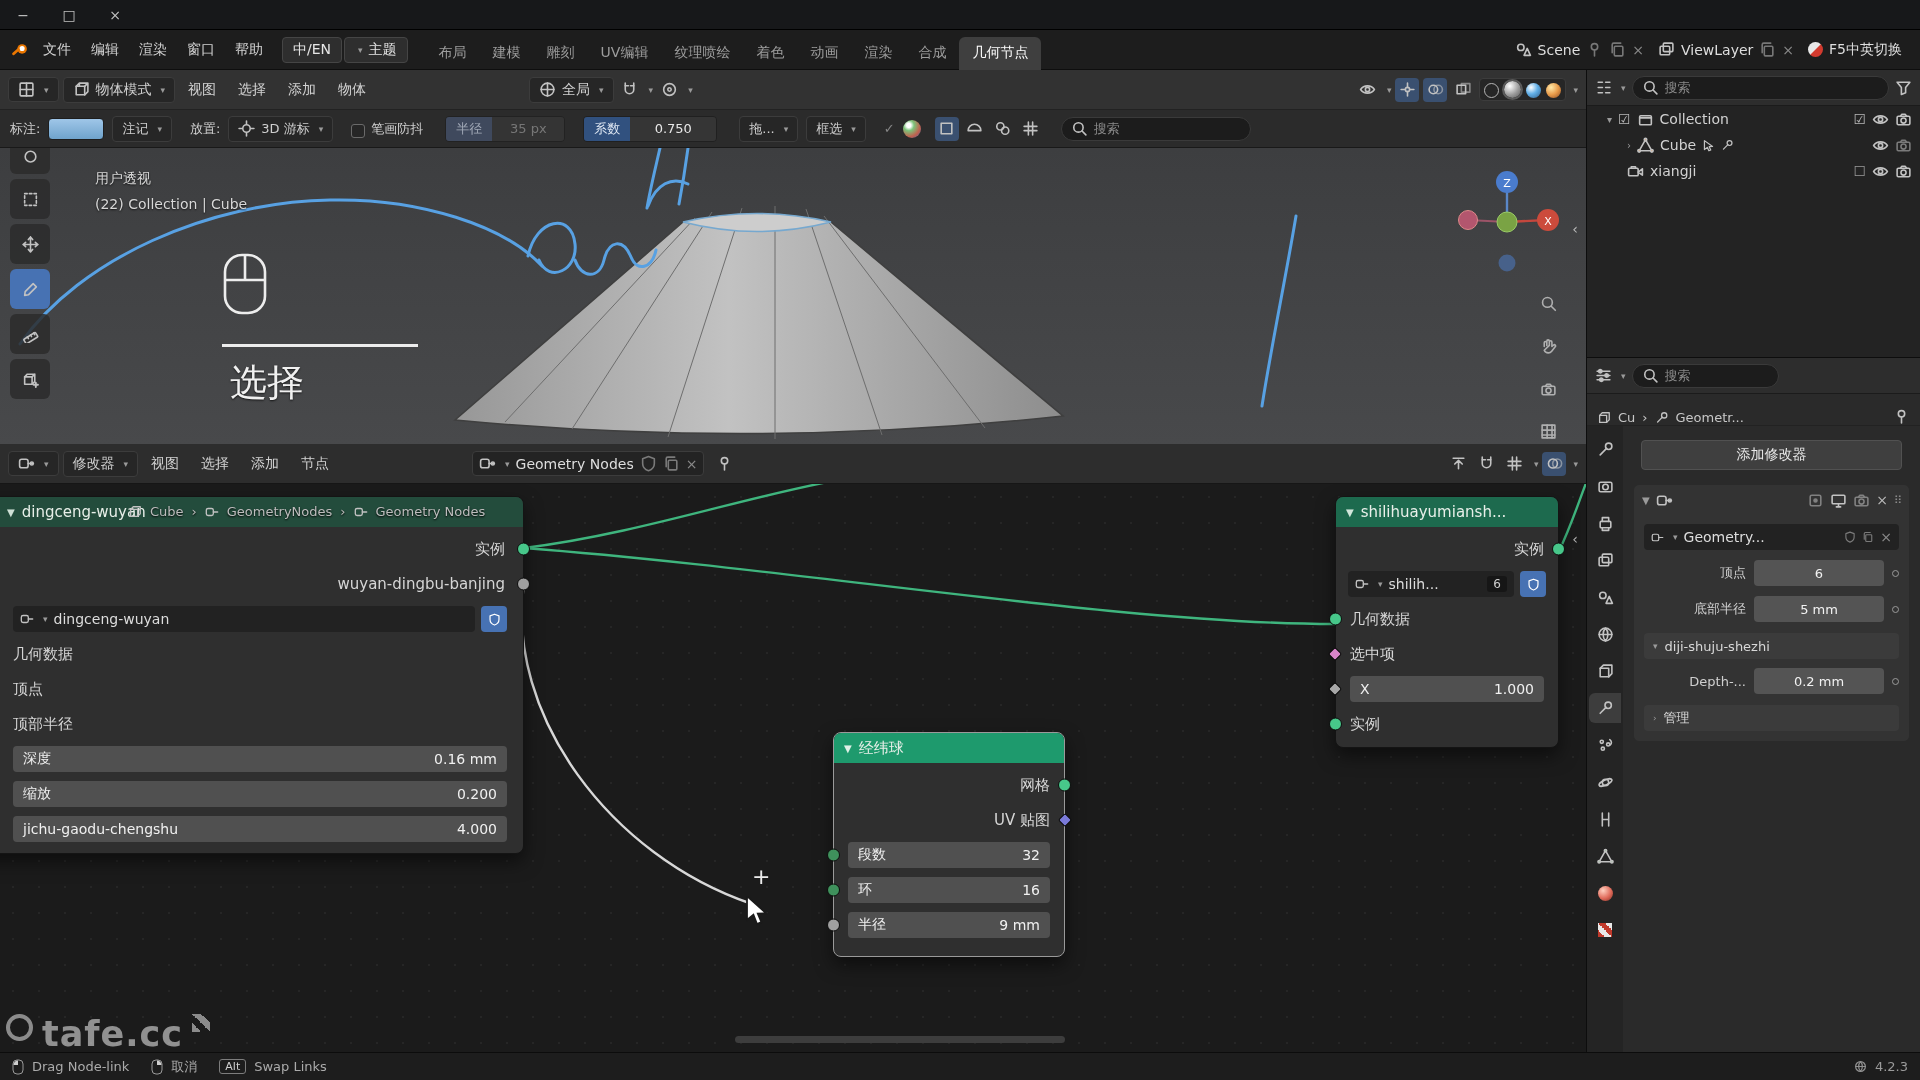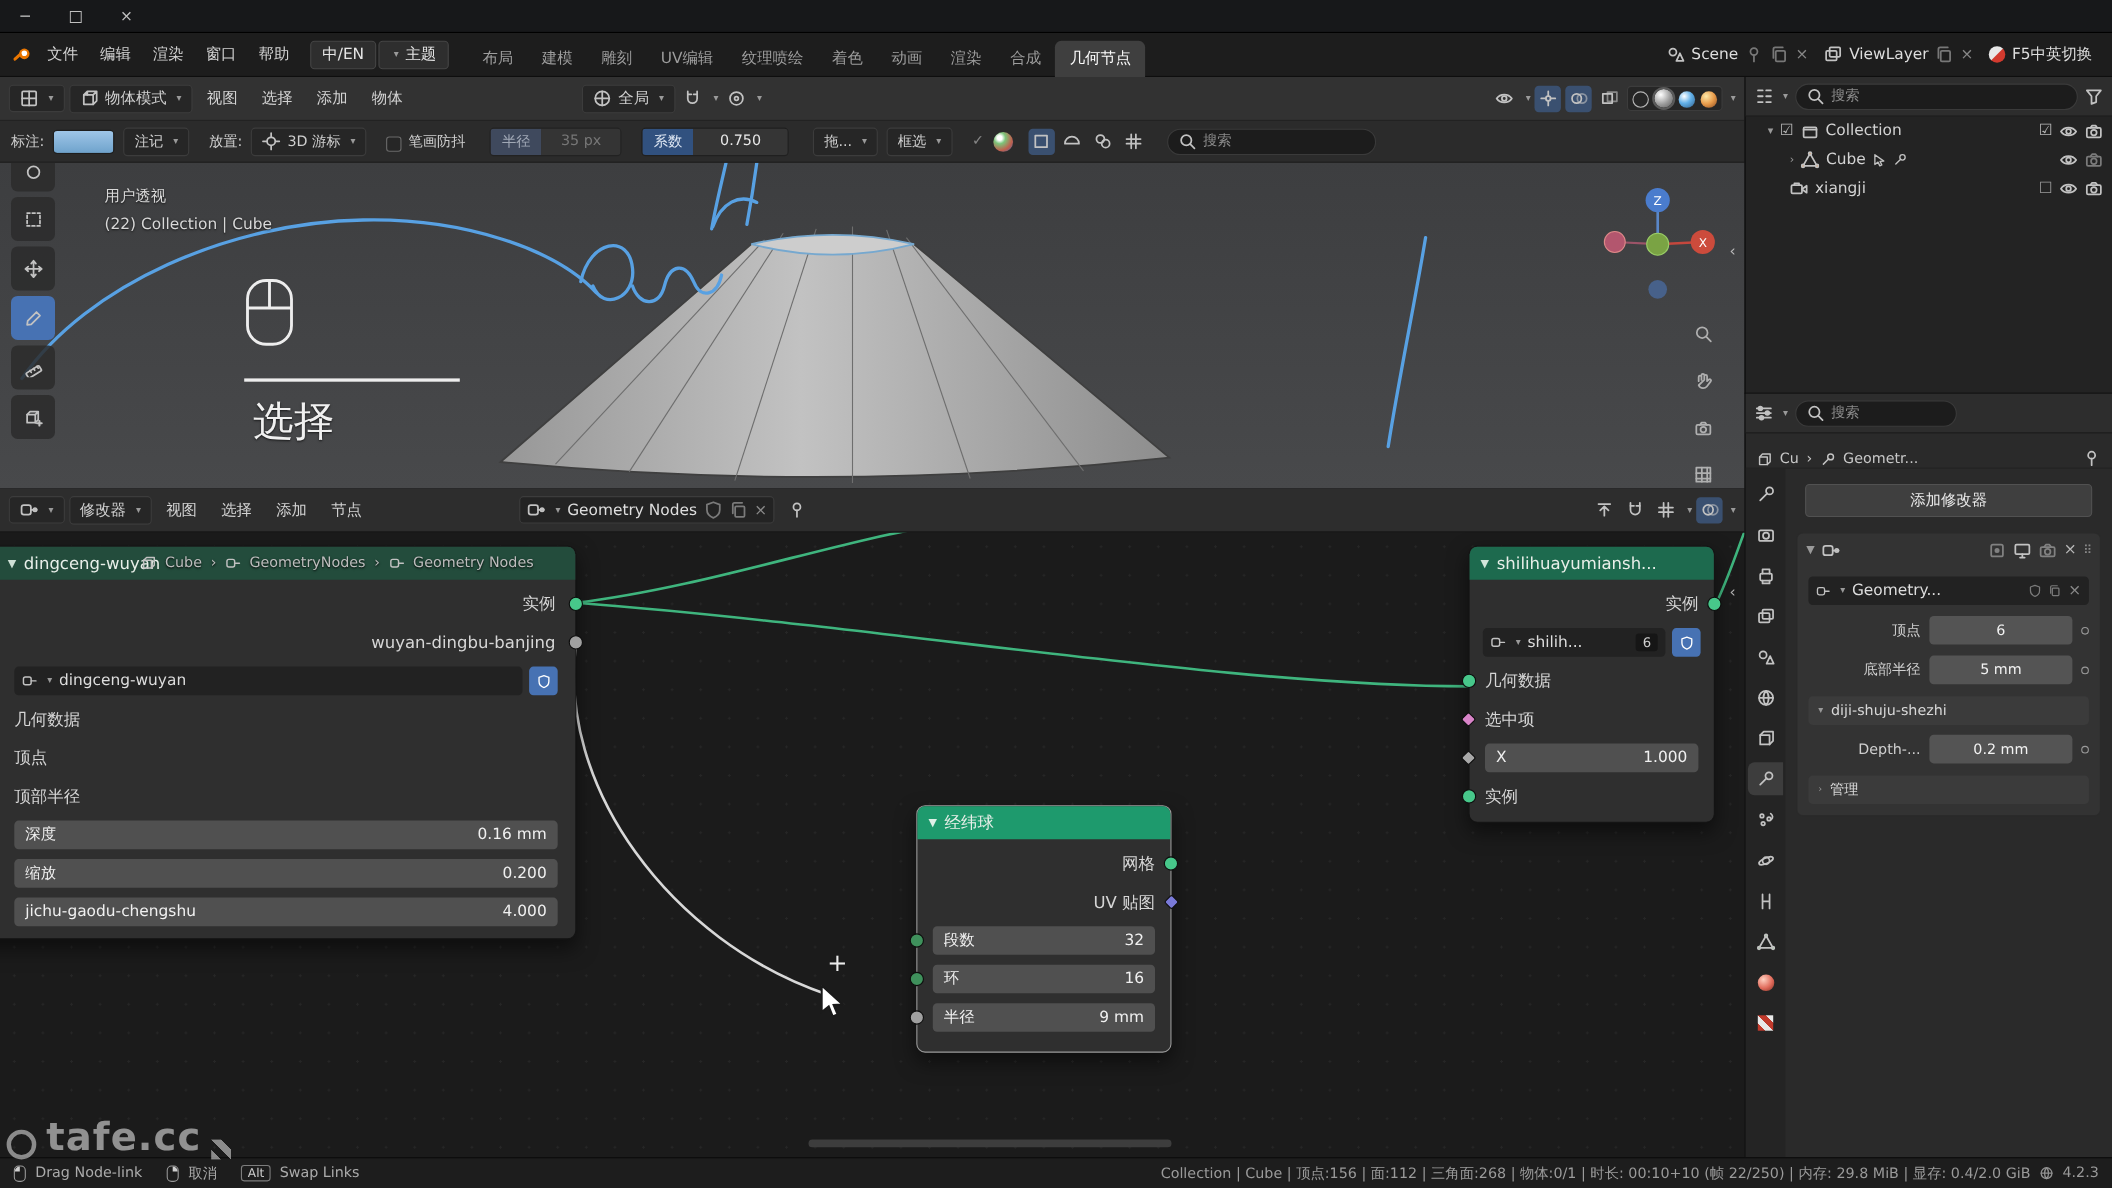--- a/index.html
+++ b/index.html
@@ -70,21 +70,21 @@
 .panel{background:#333;border-radius:6px;margin:0 2px;padding-bottom:10px;border:1px solid #2a2a2a}
 .panelhead{height:30px;display:flex;align-items:center;gap:6px;padding:0 8px;color:#ddd}
 .prow{display:flex;align-items:center;height:28px;margin:8px 10px 0;gap:8px}
 .prow .lab{width:40%;text-align:right;color:#cfcfcf;font-size:13px;white-space:nowrap;overflow:hidden}
 .pval{flex:1;height:26px;background:#545454;border-radius:4px;display:flex;align-items:center;justify-content:center;color:#f2f2f2;font-size:13px}
 .deco{width:7px;height:7px;border:1.4px solid #9a9a9a;border-radius:50%;flex:none}
 .subpanel{height:26px;background:#3b3b3b;border-radius:4px;display:flex;align-items:center;gap:7px;padding:0 9px;margin:10px 10px 0;color:#d8d8d8;font-size:13px}
 
 #statusbar{position:absolute;left:0;top:1052px;width:1920px;height:28px;background:#1d1d1d;border-top:1px solid #0c0c0c;display:flex;align-items:center;padding:0 12px;font-size:13px;color:#ababab;gap:8px}
 .altkey{border:1px solid #7d7d7d;border-radius:3px;padding:0 5px;font-size:11px;color:#cfcfcf}
-#watermark{position:absolute;left:6px;top:1014px;display:flex;align-items:flex-end;gap:9px;z-index:99;opacity:.55}
+#watermark{position:absolute;left:6px;top:1014px;display:flex;align-items:flex-start;gap:9px;z-index:99;opacity:.55}
 #watermark .ring{width:27px;height:27px;border:4px solid #e8e8e8;border-radius:50%}
 #watermark .txt{font-size:35px;font-weight:bold;color:#f2f2f2;letter-spacing:1px}
 .noselect{user-select:none}
 </style>
 </head>
 <body>
 
 <div id="app" class="noselect">
 
   <div id="titlebar">
@@ -965,21 +965,20 @@
       </svg>
     <span>Drag Node-link</span>
     <svg width="12" height="16" viewBox="0 0 12 16" style="margin-left:14px">
         <rect x="1" y="1" width="10" height="14" rx="4" fill="none" stroke="#9a9a9a"></rect>
         <path d="M10.5 6 A4.5 4.5 0 0 0 6 1.5 V6 Z" fill="#cfcfcf"></path>
       </svg>
     <span>取消</span>
     <span class="altkey" style="margin-left:14px">Alt</span>
     <span>Swap Links</span>
     <span style="flex:1"></span>
-    <span style="color:#9a9a9a">Collection | Cube | 顶点:156 | 面:112 | 三角面:268 | 物体:0/1 | 时长: 00:10+10 (帧 22/250) | 内存: 29.8 MiB | 显存: 0.4/2.0 GiB</span>
     <svg class="sv" style="width:13px;height:13px;opacity:.7" viewBox="0 0 16 16">
         <circle cx="8" cy="8" r="6"></circle>
         <path d="M2 8 H14 M8 2 C11 5 11 11 8 14 C5 11 5 5 8 2"></path>
       </svg>
     <span style="color:#9a9a9a">4.2.3</span>
   </div>
 
   <div id="watermark">
     <span class="ring"></span>
     <span class="txt">tafe.cc</span>

